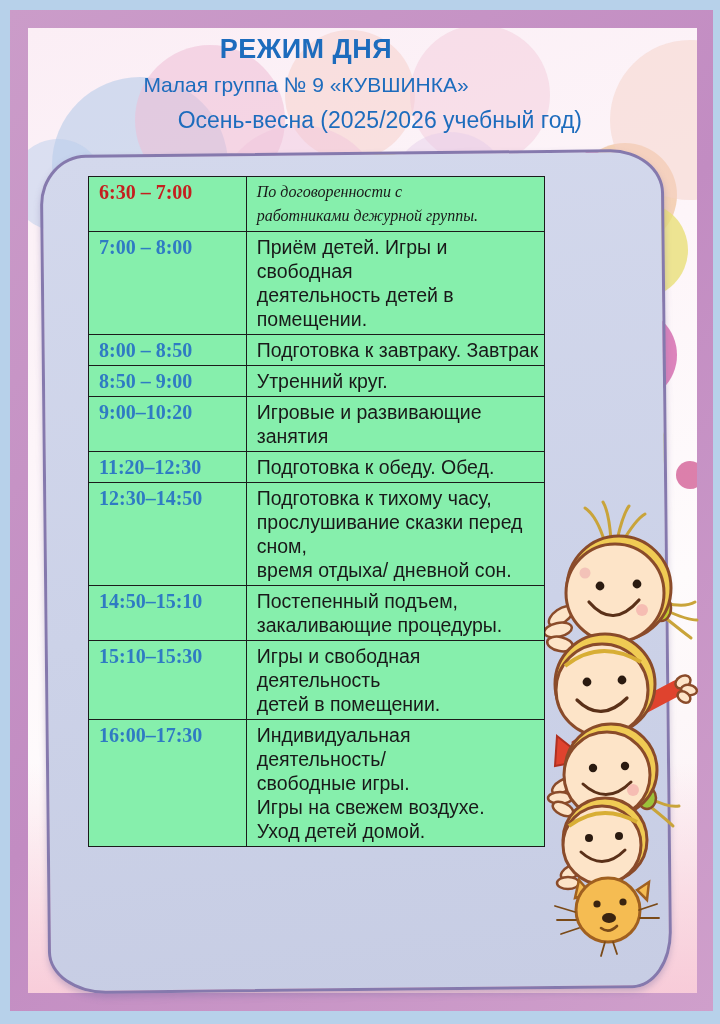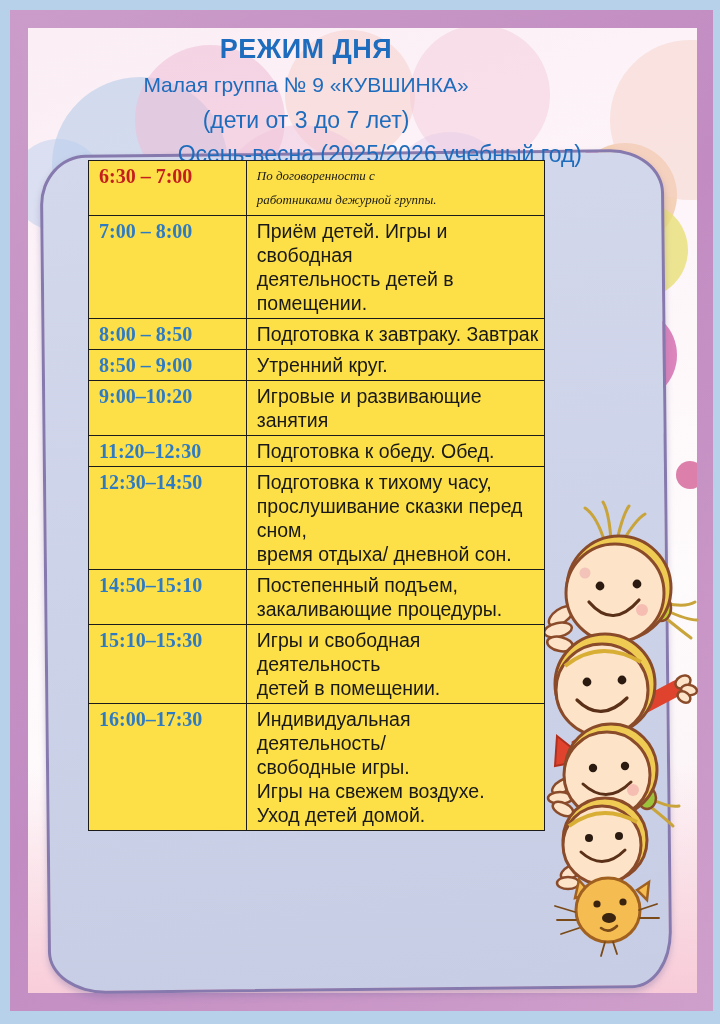--- a/index.html
+++ b/index.html
@@ -56,40 +56,40 @@
     position:absolute;left:44px;top:152px;width:618px;height:833px;
     background:linear-gradient(175deg,#d3d8ec 0%,#ccd2e8 55%,#c7cde4 100%);
     border:3px solid #8579ad;
     border-radius:46px 54px 40px 58px / 50px 44px 56px 42px;
     transform:rotate(-0.6deg);
     box-shadow:0 4px 6px rgba(120,110,160,.35);
     z-index:2;
   }
 
   table.schedule{
-    position:absolute;left:88px;top:160px;width:457px;
+    position:absolute;left:88px;top:176px;width:457px;
     border-collapse:collapse;z-index:4;
-    background:#fde047;
+    background:#86efac;
   }
   table.schedule td{
     border:1.6px solid #1b1b1b;vertical-align:top;
   }
   td.time{
     width:150px;
     font-family:"Liberation Serif", serif;font-weight:bold;font-size:20px;
     padding:4px 4px 2px 10px;white-space:nowrap;
   }
   .time-red{color:#c41f1f;}
   .time-blue{color:#2f7bc3;margin-left:13px;}
   td.act{
     width:307px;
     font-size:19.5px;line-height:24px;color:#191919;
     padding:3px 4px 3px 10px;white-space:pre-line;
   }
-  td.act.italic{font-family:"Liberation Serif", serif;font-style:italic;font-size:13px;}
+  td.act.italic{font-family:"Liberation Serif", serif;font-style:italic;font-size:16px;}
 
   .kids{position:absolute;left:545px;top:498px;width:160px;height:460px;z-index:5;}
 </style>
 </head>
 <body>
 
 <div class="frame"></div>
 <div class="content">
   <div class="circle c1"></div>
   <div class="circle c2"></div>
@@ -109,21 +109,20 @@
   <div class="circle c15"></div>
   <div class="circle c16"></div>
   <div class="circle c17"></div>
   <div class="circle c18"></div>
   <div class="bottom-glow"></div>
 </div>
 
 <div class="header">
   <div class="t1">РЕЖИМ ДНЯ</div>
   <div class="t2">Малая группа № 9 «КУВШИНКА»</div>
-  <div class="t3">(дети от 3 до 7 лет)</div>
   <div class="t4">Осень-весна (2025/2026 учебный год)</div>
 </div>
 
 <div class="panel"></div>
 
 <table class="schedule">
   <tbody>
       <tr>
     <td class="time time-red">6:30 – 7:00</td>
     <td class="act italic">По договоренности с

